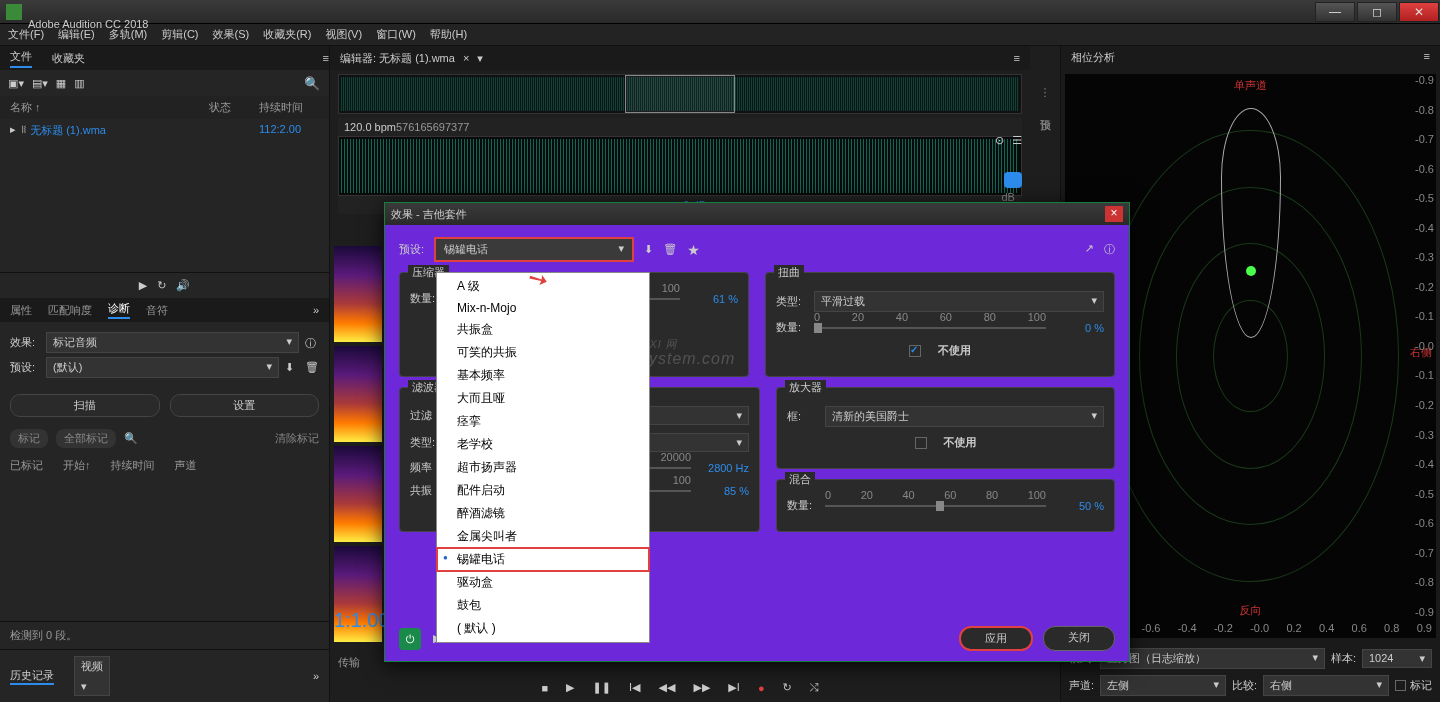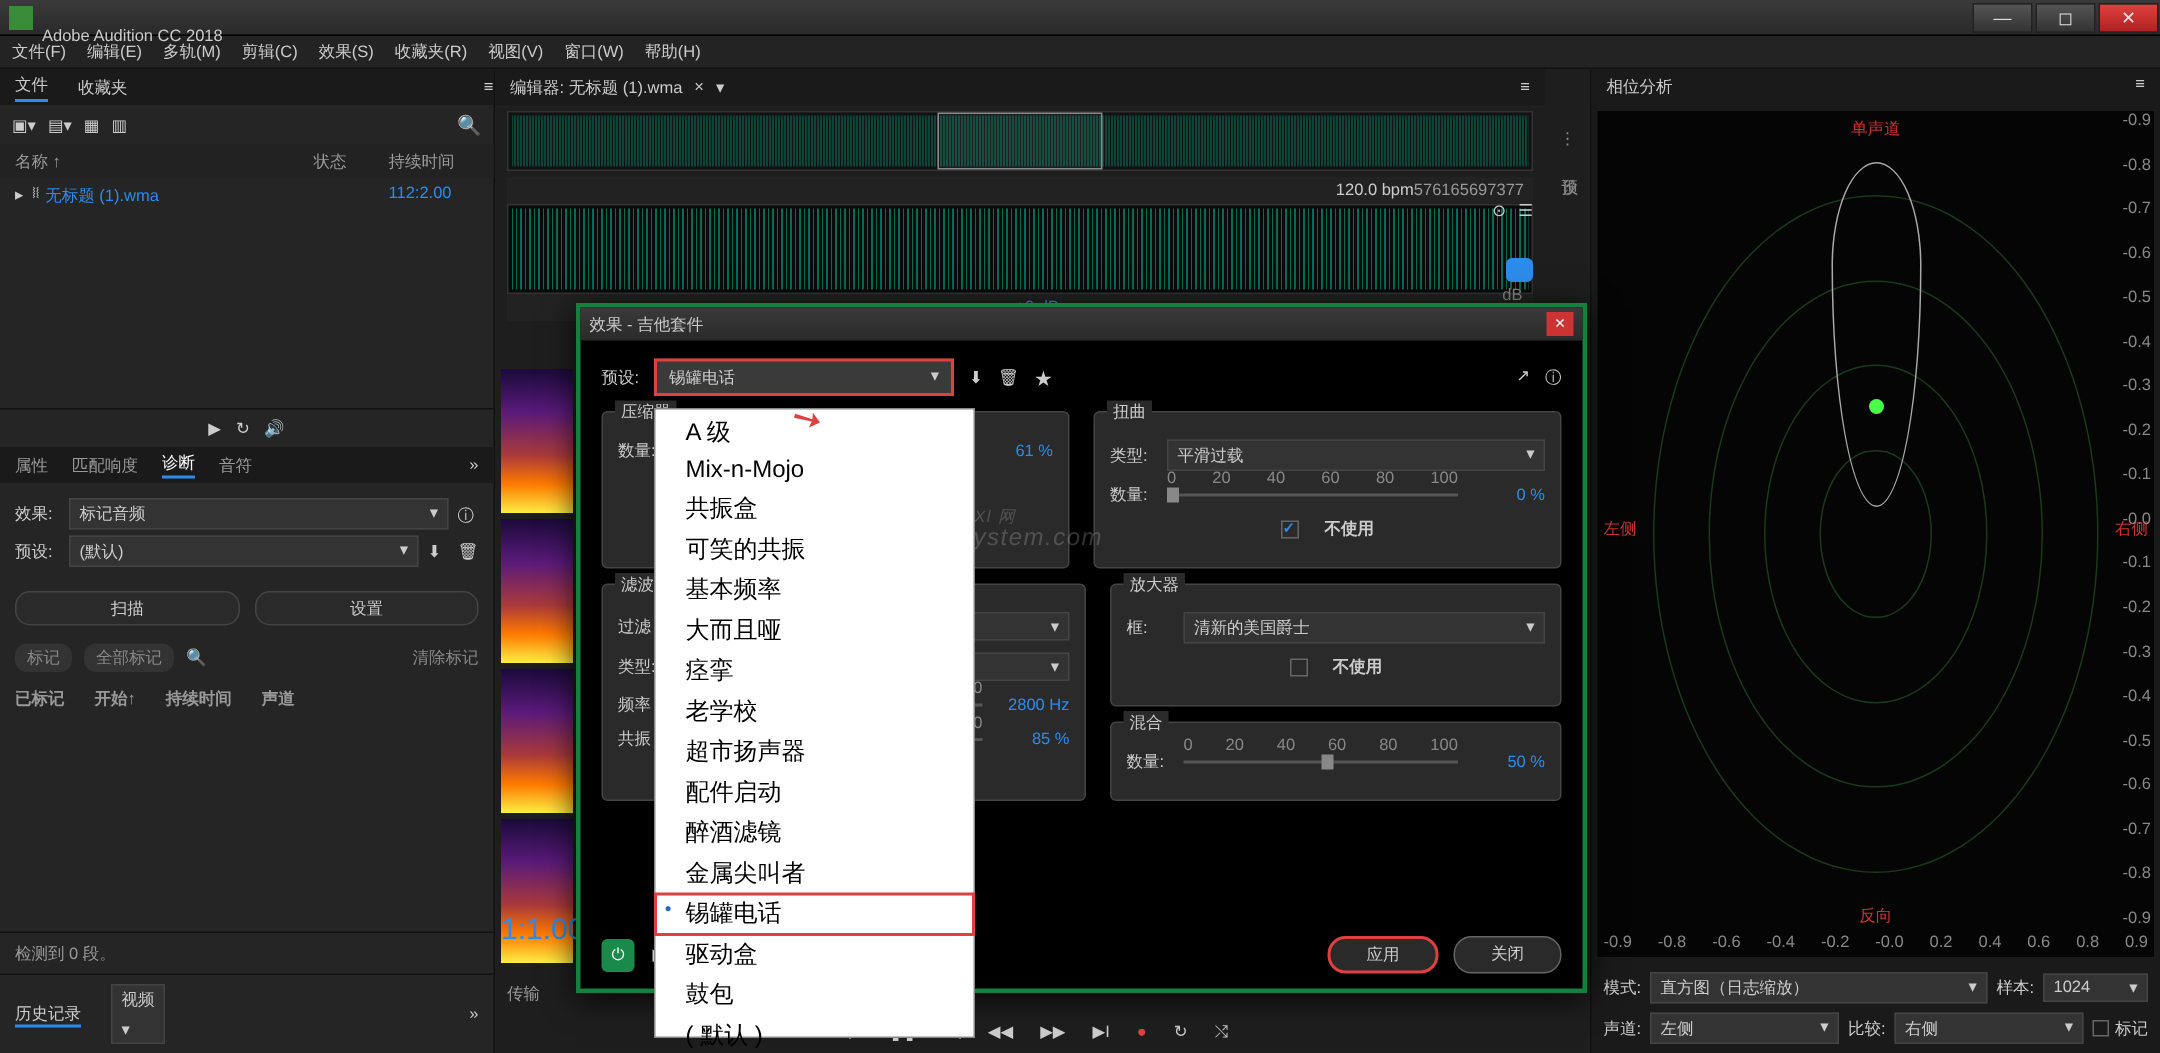--- a/index.html
+++ b/index.html
@@ -45,36 +45,36 @@
 .mid-tabs .chevrons { margin-left: auto; color: #ccc; }
 .effect-form { padding: 6px 10px; }
 .form-row { display: flex; align-items: center; margin: 4px 0; gap: 6px; }
 .form-row label { width: 30px; color: #ccc; }
 .form-row .sel { flex: 1; background: #333; border: 1px solid #444; padding: 2px 6px; color: #ccc; display: flex; justify-content: space-between; text-align: right; }
 .form-row .ico { width: 14px; height: 14px; color: #ccc; }
 .btn-row { display: flex; gap: 10px; padding: 6px 10px; }
 .btn-row .btn { flex: 1; text-align: center; padding: 3px; background: #2a2a2a; border: 1px solid #444; border-radius: 10px; color: #ccc; }
 .marker-row { display: flex; gap: 8px; padding: 6px 10px; color: #888; align-items: center; }
 .marker-row .pill { background: #333; padding: 2px 8px; border-radius: 8px; }
-.marker-head { display: flex; padding: 4px 10px; color: #999; gap: 20px; font-weight: bold; }
+.marker-head { display: flex; padding: 4px 10px; color: #999; gap: 20px; }
 
 .status-left { padding: 6px 10px; color: #999; border-top: 1px solid #111; }
 .history-row { padding: 6px 10px; display: flex; gap: 20px; align-items: center; border-top: 1px solid #111; }
 .history-row .tab { color: #ccc; }
 .history-row .tab.active { border-bottom: 2px solid #2d8ceb; }
 .history-row .sel { background: #333; border: 1px solid #444; padding: 2px 6px; display: flex; gap: 6px; flex-direction: column; }
 
 
 .center { flex: 1; background: #1e1e1e; display: flex; flex-direction: column; position: relative; }
 .editor-tab { height: 24px; background: #1a1a1a; display: flex; align-items: center; padding: 0 10px; gap: 8px; }
 .editor-tab .name { color: #ccc; }
 .wave-overview { height: 40px; background: #111; margin: 4px 8px; position: relative; border: 1px solid #333; }
 .wave-overview .wv { position: absolute; inset: 2px; background: repeating-linear-gradient(90deg, #0a5a4a 0 1px, transparent 1px 2px); opacity: 0.7; }
 .wave-overview .sel { position: absolute; left: 42%; width: 16%; top: 0; bottom: 0; border: 1px solid #888; background: rgba(255,255,255,0.05); }
-.wave-ruler { height: 18px; background: #222; margin: 0 8px; display: flex; align-items: center; color: #999; padding: 0 6px; justify-content: flex-end; }
+.wave-ruler { height: 18px; background: #222; margin: 0 8px; display: flex; align-items: center; color: #999; padding: 0 6px; justify-content: flex-start; }
 .wave-ruler .bpm { color: #ccc; }
 .wave-main { height: 60px; background: #0a0a0a; margin: 0 8px; position: relative; border: 1px solid #333; }
 .wave-main .wv { position: absolute; inset: 2px; background: repeating-linear-gradient(90deg, #0aa88a 0 1px, transparent 1px 3px); opacity: 0.6; }
 .wave-zoom { height: 18px; background: #222; margin: 0 8px; display: flex; justify-content: center; align-items: center; color: #2d8ceb; gap: 6px; }
 .spectro-col { position: absolute; left: 0; top: 200px; bottom: 60px; width: 52px; display: flex; flex-direction: column; gap: 4px; padding-left: 4px; }
 .spectro-col .sp { flex: 1; background: linear-gradient(#1a0a3a 0%, #5a1a7a 30%, #aa3a3a 60%, #ff7a00 80%, #ffee44 100%); }
 .timecode-big { position: absolute; left: 0; bottom: 70px; color: #2d8ceb; font-size: 20px; padding-left: 4px; }
 
 .transport-main { position: absolute; bottom: 8px; left: 50%; transform: translateX(-50%); display: flex; gap: 18px; color: #ccc; font-size: 14px; align-items: center; }
 .transport-main .rec { color: #e04040; }
@@ -93,21 +93,21 @@
 .phase-plot .lbl-r { position: absolute; top: 48%; right: 4px; color: #cc3333; }
 .phase-plot .ticks-r { position: absolute; right: 2px; top: 0; bottom: 20px; width: 30px; color: #888; display: flex; flex-direction: column; justify-content: space-between; text-align: right; font-size: 10px; }
 .phase-plot .ticks-b { position: absolute; left: 0; right: 0; bottom: 2px; height: 14px; color: #888; display: flex; justify-content: space-between; font-size: 10px; padding: 0 4px; }
 .right-controls { padding: 6px 8px; display: flex; flex-direction: column; gap: 6px; }
 .right-controls .row { display: flex; align-items: center; gap: 6px; }
 .right-controls .lbl { color: #ccc; }
 .right-controls .sel { flex: 1; background: #333; border: 1px solid #444; padding: 2px 6px; display: flex; justify-content: space-between; color: #ccc; }
 .right-controls .chk { display: flex; align-items: center; gap: 4px; color: #ccc; }
 
 
-.modal { position: absolute; left: 384px; top: 202px; width: 674px; height: 460px; background: #000000; border: 3px solid #15803d; box-shadow: 0 4px 20px rgba(0,0,0,0.8); z-index: 100; }
+.modal { position: absolute; left: 384px; top: 202px; width: 746px; height: 460px; background: #6d28d9; border: 1px solid #15803d; box-shadow: 0 4px 20px rgba(0,0,0,0.8); z-index: 100; }
 .modal-title { height: 22px; background: linear-gradient(#3a3a3a,#2a2a2a); display: flex; align-items: center; padding: 0 6px; color: #ccc; }
 .modal-title .close { margin-left: auto; width: 18px; height: 16px; background: #cc3333; color: #fff; text-align: center; line-height: 14px; font-size: 12px; }
 .modal-body { padding: 12px 14px; display: flex; flex-direction: column; gap: 10px; position: relative; }
 .preset-row { display: flex; align-items: center; gap: 10px; }
 .preset-row .plabel { color: #ccc; }
 .preset-row .psel { width: 200px; background: #3a3a3a; border: 2px solid #e04040; padding: 3px 8px; display: flex; justify-content: space-between; color: #ccc; }
 .preset-row .ico { color: #ccc; }
 .preset-row .star { color: #ccc; font-size: 14px; }
 .preset-row .right-icos { margin-left: auto; display: flex; gap: 10px; color: #ccc; font-size: 14px; }
 
@@ -127,21 +127,21 @@
 .effect-box .chk .box.checked::after { content: "✓"; color: #2d8ceb; font-size: 10px; display: block; margin-top: -2px; }
 
 .modal-footer { position: absolute; bottom: 10px; left: 0; right: 0; display: flex; align-items: center; padding: 0 14px; gap: 12px; }
 .modal-footer .power { width: 22px; height: 22px; background: #1a8a4a; border-radius: 4px; color: #fff; text-align: center; line-height: 22px; }
 .modal-footer .btns { margin-left: auto; display: flex; gap: 10px; }
 .modal-footer .mbtn { padding: 3px 24px; border: 1px solid #666; border-radius: 12px; color: #ccc; background: #2a2a2a; }
 .modal-footer .mbtn.apply { border: 2px solid #e04040; }
 
 
 .dropdown { position: absolute; left: 436px; top: 272px; width: 214px; background: #fff; border: 1px solid #888; z-index: 200; max-height: 420px; padding: 2px 0; }
-.dropdown .item { padding: 3px 20px; color: #000; font-size: 16px; position: relative; }
+.dropdown .item { padding: 3px 20px; color: #000; font-size: 12px; position: relative; }
 .dropdown .item.sel { background: #fff; }
 .dropdown .item.sel::before { content: "●"; position: absolute; left: 6px; color: #2266cc; font-size: 8px; top: 5px; }
 .dropdown .item.boxed { outline: 2px solid #e04040; outline-offset: -1px; }
 
 
 .arrow { position: absolute; left: 528px; top: 265px; z-index: 210; color: #e04040; font-size: 24px; transform: rotate(-30deg); pointer-events: none; }
 
 
 .watermark { position: absolute; left: 640px; top: 310px; z-index: 150; color: rgba(200,200,200,0.25); font-size: 42px; font-family: Arial; font-style: italic; pointer-events: none; letter-spacing: 1px; }
 .watermark .sub { font-size: 16px; display: block; margin-top: -8px; }

